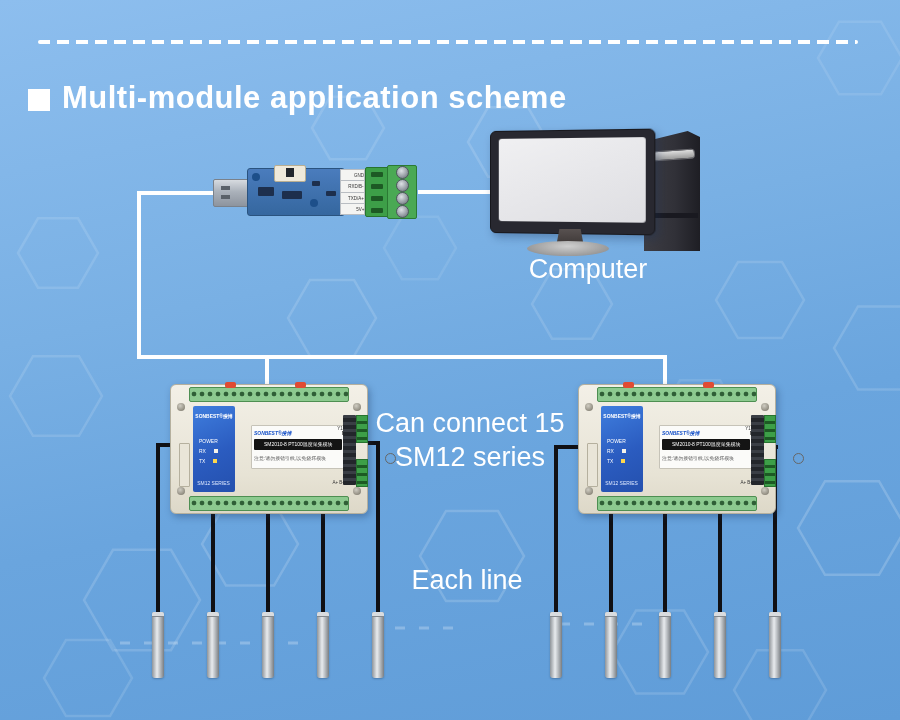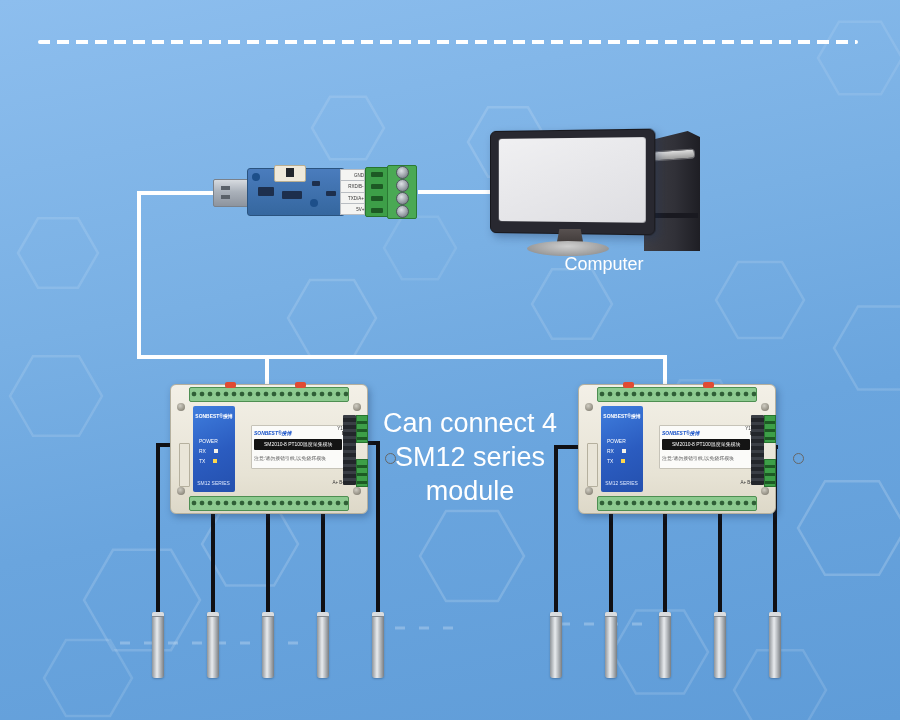--- a/index.html
+++ b/index.html
@@ -64,21 +64,21 @@
     clip-path:polygon(12% 0,88% 0,100% 100%,0 100%);}
   .monitor-base{left:527px;top:241px;width:82px;height:15px;border-radius:50%;
     background:radial-gradient(ellipse at 50% 35%,#cfcfcf 0%,#9a9a9a 70%,#818181 100%);}
   .tower{left:644px;top:131px;width:56px;height:120px;
     background:linear-gradient(90deg,#3c3c43 0%,#313138 55%,#1e1e24 100%);
     clip-path:polygon(0 9%,78% 0,100% 5%,100% 100%,0 100%);
     box-shadow:3px 4px 8px rgba(25,50,90,.35);}
   .tower-slot{left:651px;top:150px;width:42px;height:8px;border-radius:4px;transform:rotate(-4deg);
     background:linear-gradient(180deg,#dedede 0%,#9a9a9a 100%);border:1px solid #6d6d72;}
   .tower-groove{left:646px;top:213px;width:52px;height:5px;background:#191920;}
-  .computer-label{left:519px;top:254px;width:170px;text-align:center;font-size:18px;white-space:nowrap;}
+  .computer-label{left:503px;top:254px;width:170px;text-align:center;font-size:27px;white-space:nowrap;}
   
   .bus-note{left:150px;top:311px;font-size:27px;white-space:nowrap;letter-spacing:.2px;}
   .connect-note{left:360px;top:406px;width:220px;text-align:center;font-size:27px;line-height:34px;}
   .line-note{left:367px;top:563px;width:200px;text-align:center;font-size:27px;line-height:35px;}
   
   .module{width:196px;height:128px;border-radius:6px;
     background:linear-gradient(180deg,#f3f0e7 0%,#e7e3d5 70%,#ddd8c8 100%);
     border:1px solid #b5b09e;box-shadow:2px 3px 7px rgba(25,50,90,.35);}
   .m-term{position:absolute;left:18px;right:18px;height:13px;background:#8cca8f;
     border:1px solid #4e8f52;border-radius:2px;
@@ -140,20 +140,24 @@
       <polygon points="734,690 757,650.164 803,650.164 826,690 803,729.836 757,729.836" fill="none" stroke="rgba(255,255,255,0.13)" stroke-width="2.5"></polygon>
       <polygon points="660,415 680,380.36 720,380.36 740,415 720,449.64 680,449.64" fill="none" stroke="rgba(255,255,255,0.1)" stroke-width="2.5"></polygon>
       <polygon points="384,248 402,216.824 438,216.824 456,248 438,279.176 402,279.176" fill="none" stroke="rgba(255,255,255,0.09)" stroke-width="2.5"></polygon>
       <line x1="120" y1="643" x2="300" y2="643" stroke="rgba(255,255,255,0.25)" stroke-width="3" stroke-dasharray="10 14"></line>
       <line x1="395" y1="628" x2="465" y2="628" stroke="rgba(255,255,255,0.25)" stroke-width="3" stroke-dasharray="10 14"></line>
       <line x1="560" y1="624" x2="655" y2="624" stroke="rgba(255,255,255,0.25)" stroke-width="3" stroke-dasharray="10 14"></line>
     </svg>
 
   <div class="abs dash-line"></div>
 
+  <div class="abs title-row">
+    <div class="title-square"></div>
+    <div class="title-text">Multi-module application scheme</div>
+  </div>
 
   <div class="abs wline" style="left:137px;top:191px;width:80px;height:4px;"></div>
   <div class="abs wline" style="left:137px;top:191px;width:4px;height:166px;"></div>
   <div class="abs wline" style="left:137px;top:355px;width:530px;height:4px;"></div>
   <div class="abs wline" style="left:265px;top:355px;width:4px;height:31px;"></div>
   <div class="abs wline" style="left:663px;top:355px;width:4px;height:33px;"></div>
   <div class="abs wline" style="left:418px;top:190px;width:78px;height:4px;"></div>
 
   <div class="abs wire" style="left:156px;top:443px;width:16px;height:4px;"></div>
   <div class="abs wire" style="left:156px;top:443px;width:4px;height:171px;"></div>
@@ -349,20 +353,20 @@
       </div>
     </div>
     <div class="m-sidelabel" style="top:32px;"><span class="t-tiny-r">Y1 OUT</span></div>
     <div class="m-sidelabel" style="top:86px;"><span class="t-tiny-r">A+ B-</span></div>
     <div class="m-block"></div>
     <div class="m-conn" style="top:30px;"></div>
     <div class="m-conn" style="top:74px;"></div>
   </div>
 
   <div class="abs connect-note">
-    <div>Can connect 4</div>
+    <div>Can connect 15</div>
     <div>SM12 series</div>
-    <div>module</div>
   </div>
   <div class="abs line-note">
+    <div>Each line</div>
   </div>
 
 </div>
 
 </body></html>

